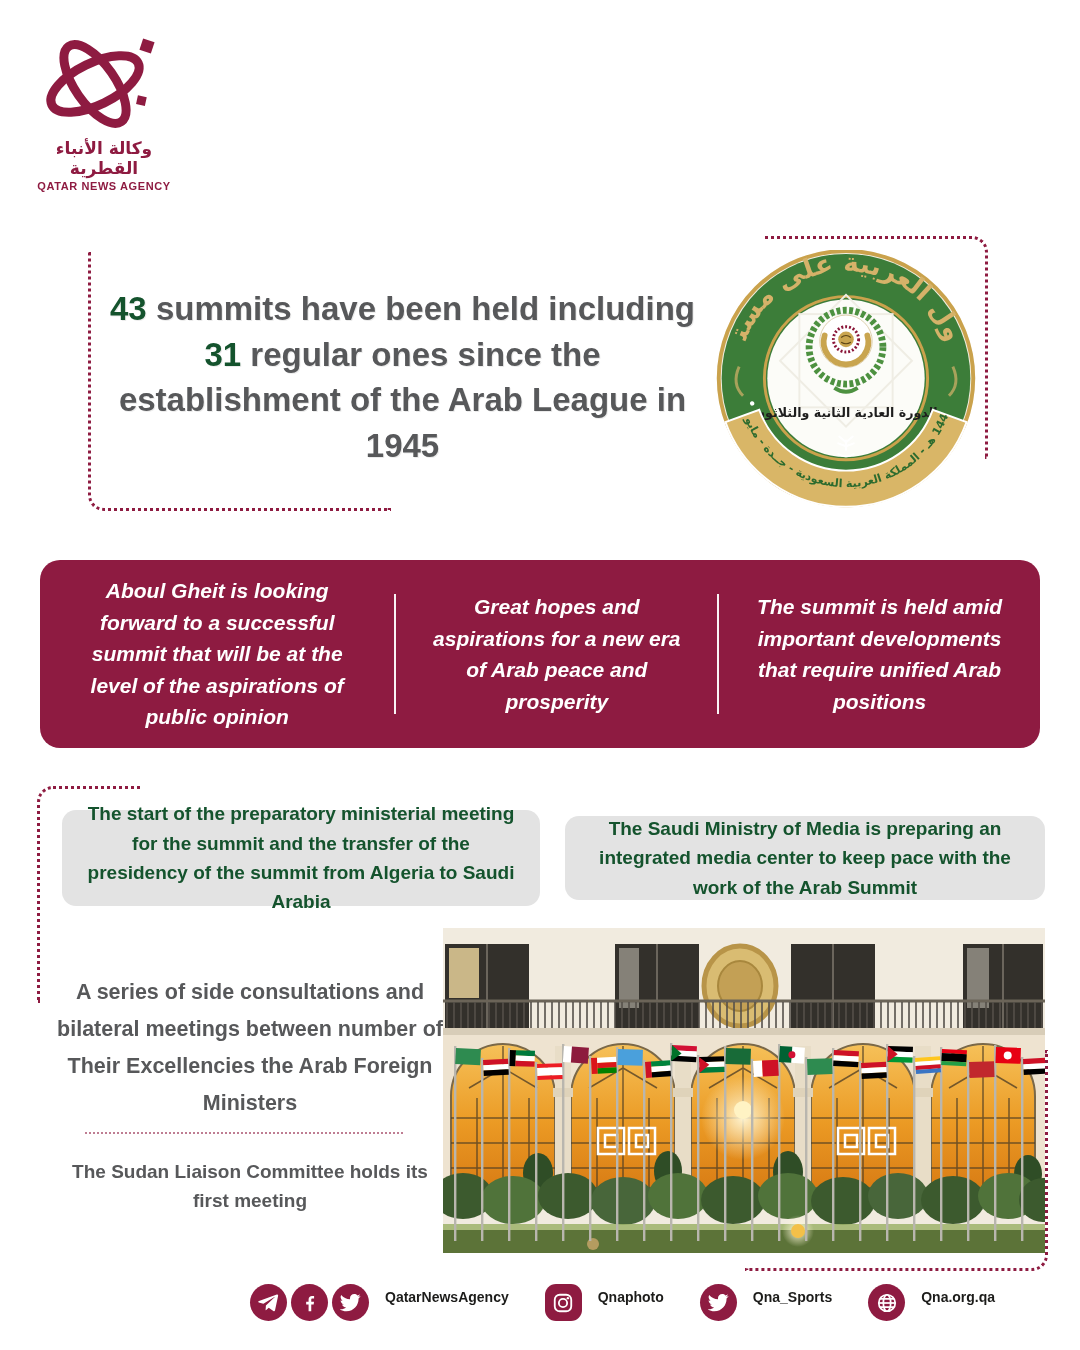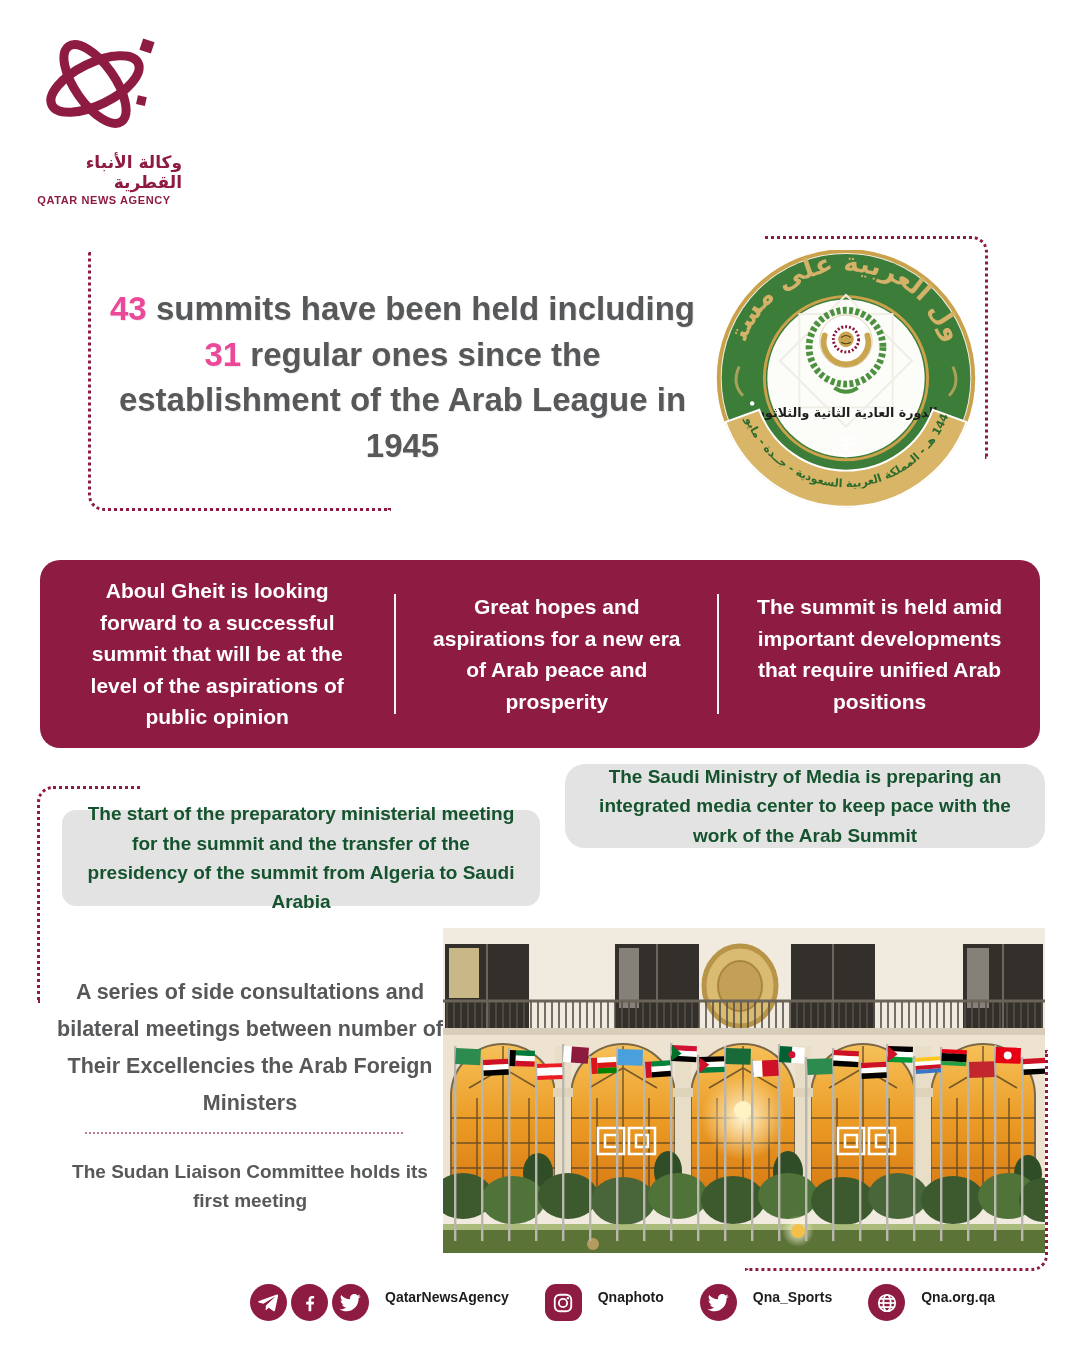--- a/index.html
+++ b/index.html
@@ -1,51 +1,51 @@
 <!DOCTYPE html>
 <html><head>
 <meta charset="utf-8">
 <style>
   html,body{margin:0;padding:0;background:#ffffff;}
   .page{position:relative;width:1080px;height:1350px;overflow:hidden;background:#fff;
         font-family:"Liberation Sans",sans-serif;}
 
   
   .logo-block{position:absolute;left:26px;top:34px;width:156px;text-align:center;}
-  .logo-ar{font-family:"DejaVu Sans",sans-serif;font-weight:bold;color:#8e1b41;font-size:17px;margin-top:18px;text-align:right;}
+  .logo-ar{font-family:"DejaVu Sans",sans-serif;font-weight:bold;color:#8e1b41;font-size:17px;margin-top:4px;}
   .logo-en{font-weight:bold;color:#8e1b41;font-size:11px;letter-spacing:.6px;margin-top:2px;}
   .title{position:absolute;left:130px;top:56px;width:820px;text-align:center;color:#9a1b43;
          font-weight:bold;font-size:38px;line-height:1.34;text-shadow:1px 1px 0 rgba(90,90,90,.18);}
 
   
   .bracket{position:absolute;border-color:#8e1b41;border-style:dotted;border-width:0;}
   .br-a{left:88px;top:252px;width:300px;height:256px;border-left-width:3px;border-bottom-width:3px;border-bottom-left-radius:16px;}
   .br-b{left:765px;top:236px;width:220px;height:220px;border-top-width:3px;border-right-width:3px;border-top-right-radius:16px;}
   .br-c{left:37px;top:786px;width:100px;height:214px;border-top-width:3px;border-left-width:3px;border-top-left-radius:16px;}
   .br-d{left:745px;top:1050px;width:300px;height:218px;border-right-width:3px;border-bottom-width:3px;border-bottom-right-radius:16px;}
 
   
   .stats{position:absolute;left:95px;top:286px;width:615px;text-align:center;font-weight:bold;
          font-size:33px;line-height:1.38;color:#57585a;text-shadow:1px 1px 0 rgba(120,120,120,.15);}
-  .stats .hl{color:#ec4899;}
+  .stats .hl{color:#14532d;}
   .emblem{position:absolute;left:710px;top:250px;width:272px;height:272px;}
 
   
   .banner{position:absolute;left:40px;top:560px;width:1000px;height:188px;background:#8e1b41;
-          border-radius:20px;display:flex;align-items:center;color:#fff;}
+          border-radius:20px;display:flex;align-items:center;color:#fff;font-style:italic;}
   .banner-col{text-align:center;font-weight:bold;font-size:21px;line-height:1.5;padding:0 26px;}
   .bc1{width:36%;}.bc2{width:32%;}.bc3{width:32%;}
   .banner-div{width:2px;height:120px;background:#fff;opacity:.95;flex:0 0 auto;}
 
   
   .gbox{position:absolute;background:#e3e3e3;border-radius:14px;display:flex;align-items:center;
         justify-content:center;text-align:center;font-weight:bold;font-size:19px;line-height:1.55;
         color:#14532d;padding:0 25px;box-sizing:border-box;}
   .gbox1{left:62px;top:810px;width:478px;height:96px;}
-  .gbox2{left:565px;top:764px;width:480px;height:84px;border-radius:20px;}
+  .gbox2{left:565px;top:816px;width:480px;height:84px;}
 
   
   .note{position:absolute;text-align:center;font-weight:bold;color:#57585a;}
   .note1{left:55px;top:974px;width:390px;font-size:21.5px;line-height:1.72;}
   .note-div{position:absolute;left:85px;top:1132px;width:318px;border-top:2px dotted #bf7d92;}
   .note2{left:70px;top:1158px;width:360px;font-size:19px;line-height:1.5;}
 
   .photo{position:absolute;left:443px;top:928px;width:602px;height:325px;}
 
   

